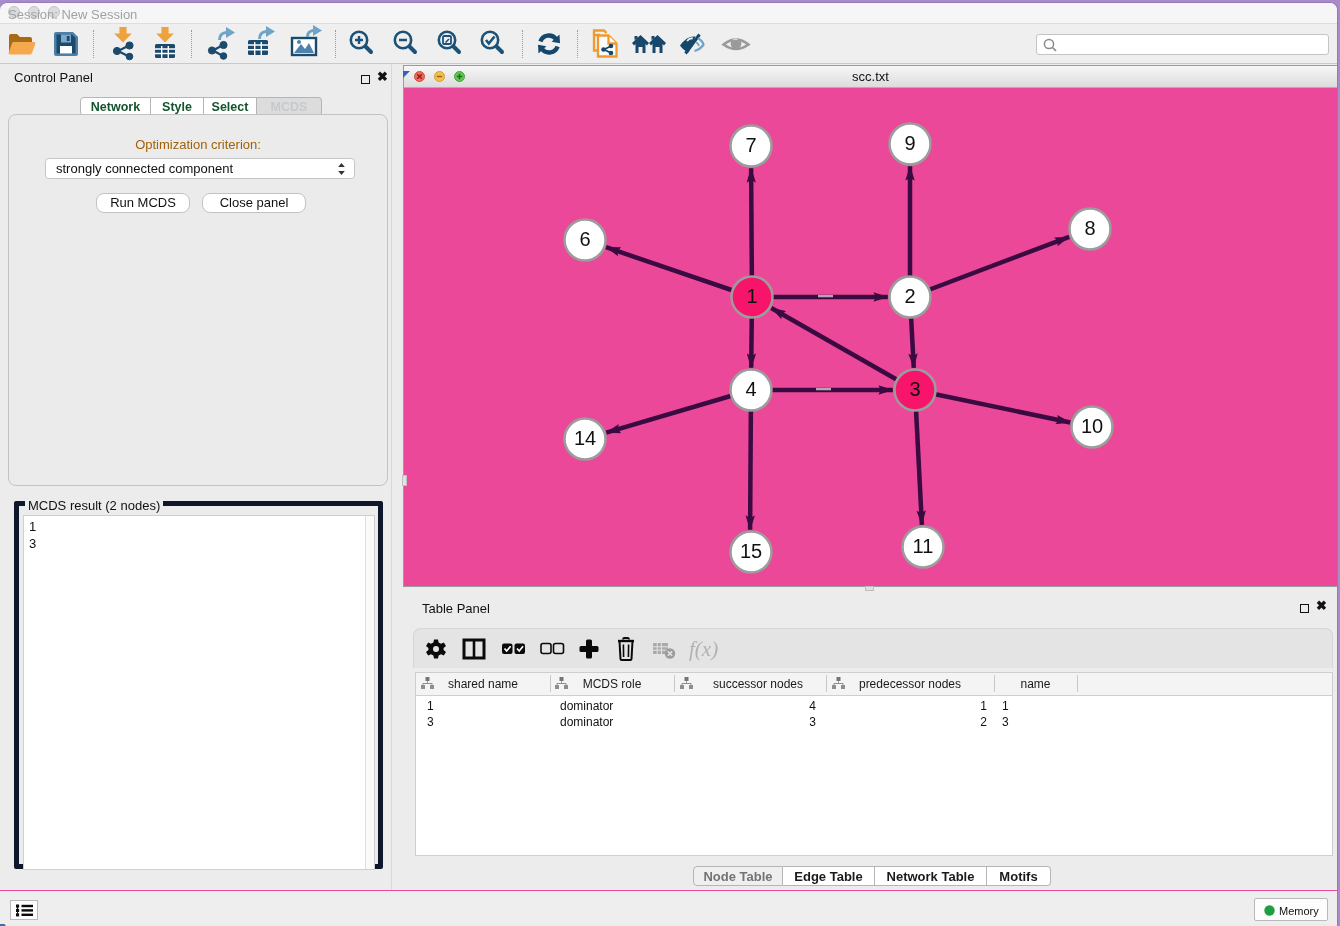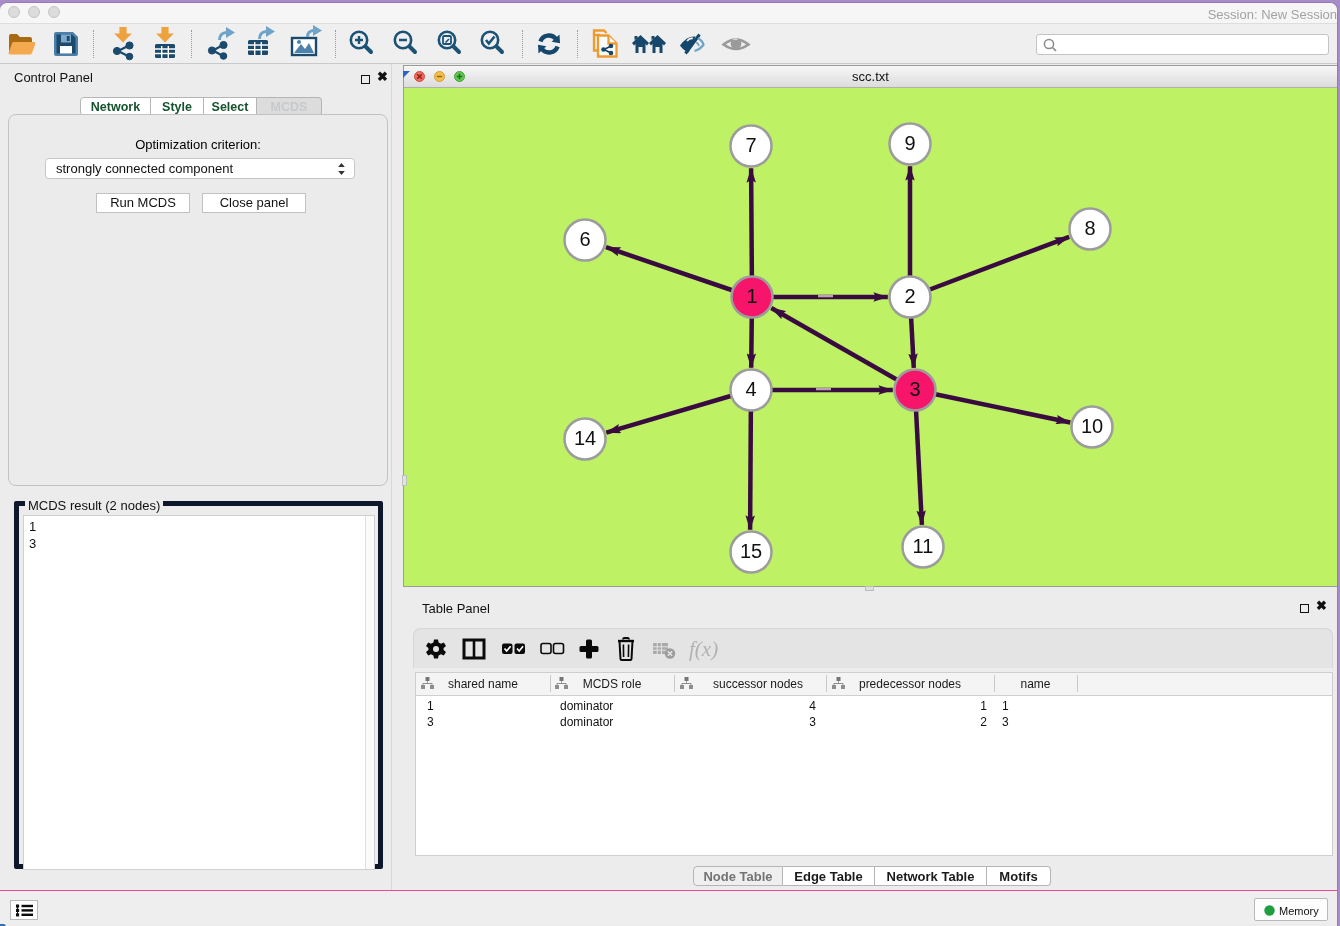--- a/index.html
+++ b/index.html
@@ -2,53 +2,53 @@
 <html><head>
 <meta charset="utf-8">
 <style>
   * { margin:0; padding:0; box-sizing:border-box; }
   html,body { width:1340px; height:926px; overflow:hidden; }
   body { background:#a78cc8; font-family:"Liberation Sans", sans-serif; position:relative; }
   #win { position:absolute; left:0; top:2px; width:1338px; height:924px;
          background:#ececec; border-radius:8px 8px 0 0; border-top:1px solid #937ab8; border-right:1px solid #937ab8; overflow:hidden; }
   
   #titlebar { position:absolute; left:0; top:0; width:100%; height:22px; background:#f6f6f6; }
-  #titlebar .t { position:absolute; left:0; right:0; top:4px; text-align:right; font-size:13px; color:#a2a2a2; }
+  #titlebar .t { position:absolute; left:0; right:0; top:4px; text-align:left; font-size:13px; color:#a2a2a2;padding-left:8px; }
   .tl { position:absolute; top:3px; width:12px; height:12px; border-radius:50%; background:#dcdcdc; border:1px solid #c4c4c4; }
   
   #toolbar { position:absolute; left:0; top:20px; z-index:10; width:100%; height:41px; background:#efefef;
              border-top:1px solid #dedede; border-bottom:1px solid #c9c9c9; }
   .vsep { position:absolute; top:6px; height:28px; width:0; border-left:1px dotted #9a9a9a; }
   #search { position:absolute; left:1036px; top:10px; width:293px; height:21px; background:#fff;
             border:1px solid #c4c4c4; border-radius:3px; }
   
   #cpanel { position:absolute; left:0; top:59px; width:392px; height:831px; background:#ececec; border-right:1px solid #d8d8d8; }
   #cpanel .hdr { position:absolute; left:14px; top:8px; font-size:13px; color:#111; }
   .tabs { position:absolute; left:80px; top:35px; height:19px; display:flex; font-size:12.5px; font-weight:600; }
   .tabs .tab { border:1px solid #b5b5b5; border-left:none; background:#fff; color:#14532d;
                display:flex; align-items:center; justify-content:center; }
   .tabs .tab:first-child { border-left:1px solid #b5b5b5; border-radius:4px 0 0 4px; }
   .tabs .tab:last-child { border-radius:0 4px 4px 0; }
   .tabs .sel { background:#dcdcdc; color:#c7cacd; }
   #tabpanel { position:absolute; left:8px; top:52px; width:380px; height:372px;
               border:1px solid #c2c2c2; border-radius:8px; background:#ebebeb; }
-  #optlabel { position:absolute; left:8px; width:380px; top:75px; text-align:center; font-size:13px; color:#000000; }
+  #optlabel { position:absolute; left:8px; width:380px; top:75px; text-align:center; font-size:13px; color:#a16207; }
   #dropdown { position:absolute; left:45px; top:96px; width:310px; height:21px; background:#fff;
               border:1px solid #c6c6c6; border-radius:4px; font-size:13px; color:#111; line-height:19px; padding-left:10px; }
-  .btn { position:absolute; height:20px; background:#fff; border:1px solid #c2c2c2; border-radius:0;
+  .btn { position:absolute; height:20px; background:#fff; border:1px solid #c2c2c2; border-radius:8px;
          font-size:13px; color:#111; text-align:center; line-height:18px; }
   #groupbox { position:absolute; left:14px; top:439px; width:369px; height:368px;
               border:5px solid #0f172a; border-radius:2px; }
   #grouplabel { position:absolute; left:6px; top:-8px; background:#ececec; padding:0 3px; font-size:13px; color:#111; }
   #resultarea { position:absolute; left:4px; top:9px; width:352px; height:355px; background:#fff; border:1px solid #cfcfcf; }
   #resultarea .txt { position:absolute; left:5px; top:2px; font-size:13px; color:#111; line-height:17px; }
   #vscroll { position:absolute; right:0; top:0; width:9px; height:100%; background:#fafafa; border-left:1px solid #e0e0e0; }
   
   #netwin { position:absolute; left:403px; top:62px; width:935px; height:522px;
-            border:1px solid #9b9b9b; background:#bef264; }
+            border:1px solid #9b9b9b; background:#ec4899; }
   #nettitle { position:absolute; left:0; top:0; width:100%; height:22px;
               background:linear-gradient(#f7f7f7,#dcdcdc); border-bottom:1px solid #b0b0b0; }
   #nettitle .t { position:absolute; left:0; right:0; top:2.5px; text-align:center; font-size:13px; color:#111; }
   .tlc { position:absolute; top:4.5px; width:11px; height:11px; border-radius:50%; }
   
   #tpanel { position:absolute; left:403px; top:597px; width:935px; height:293px; background:#ececec; }
   #tpanel .hdr { position:absolute; left:19px; top:1px; font-size:13px; color:#111; }
   #ttoolbar { position:absolute; left:10px; top:28px; width:920px; height:40px; background:#e4e4e4;
               border:1px solid #d6d6d6; border-radius:8px 8px 0 0; border-bottom:none; }
   #ttable { position:absolute; left:12px; top:72px; width:918px; height:184px; background:#fff;

